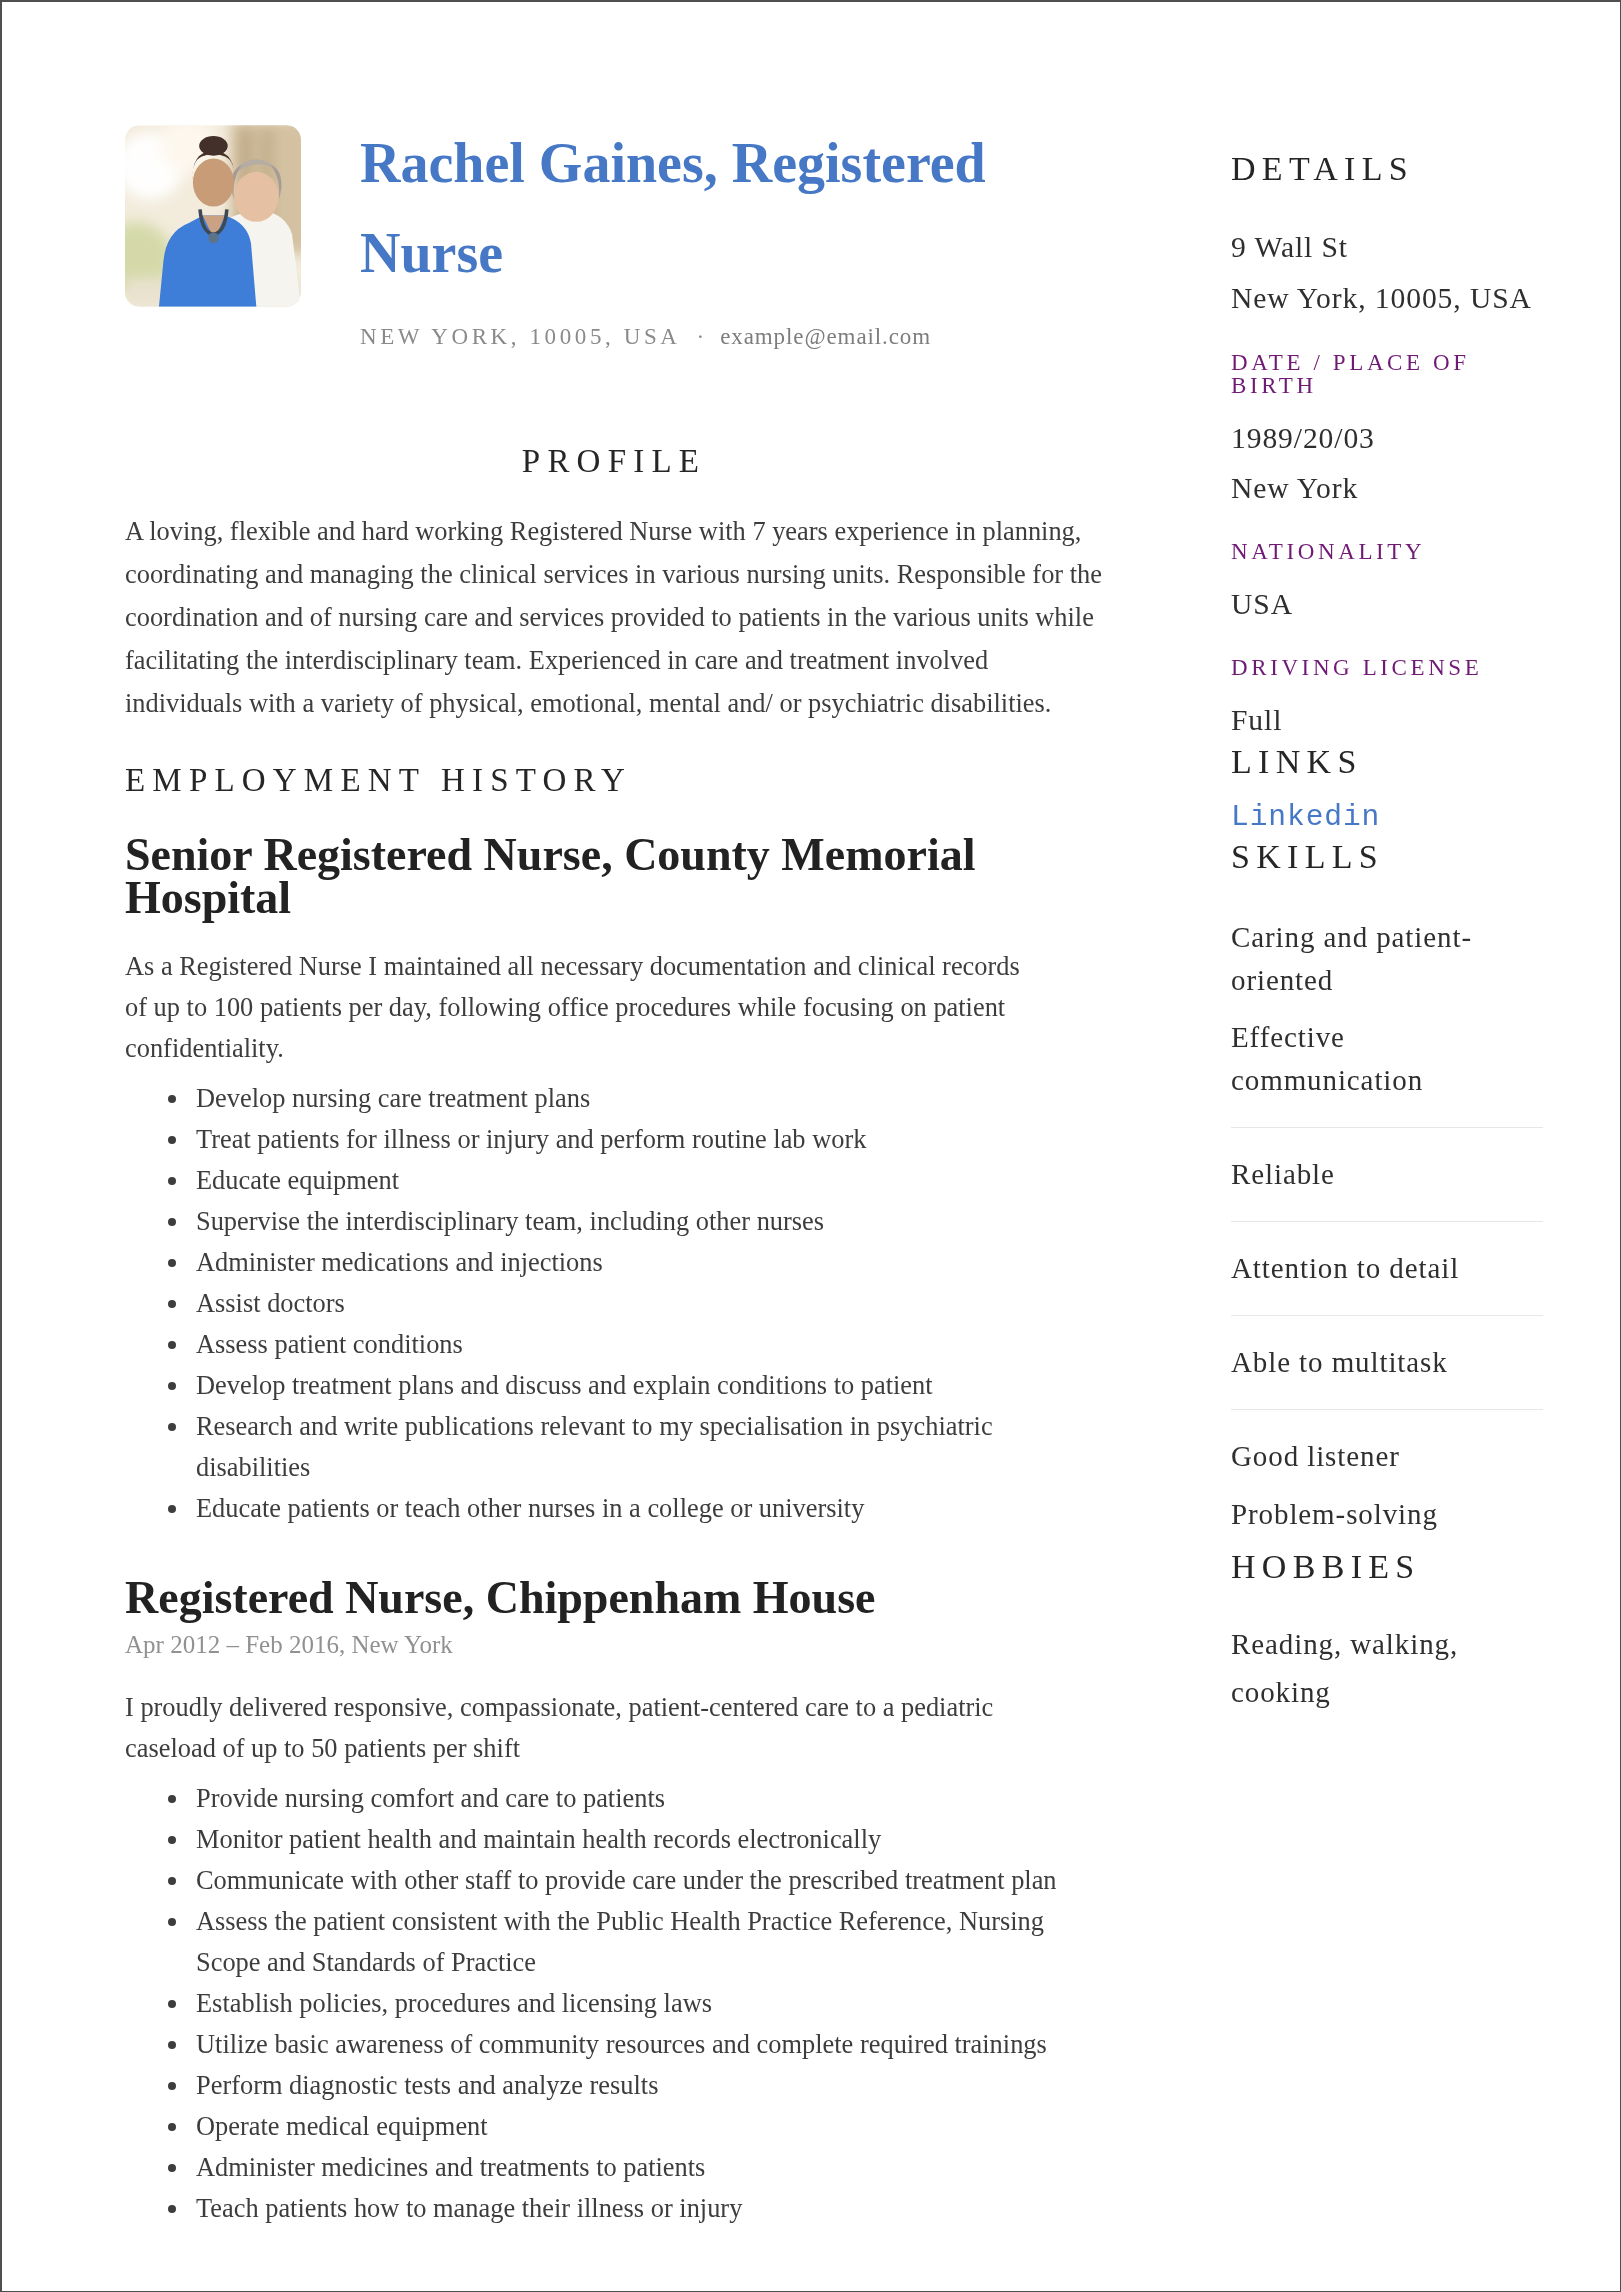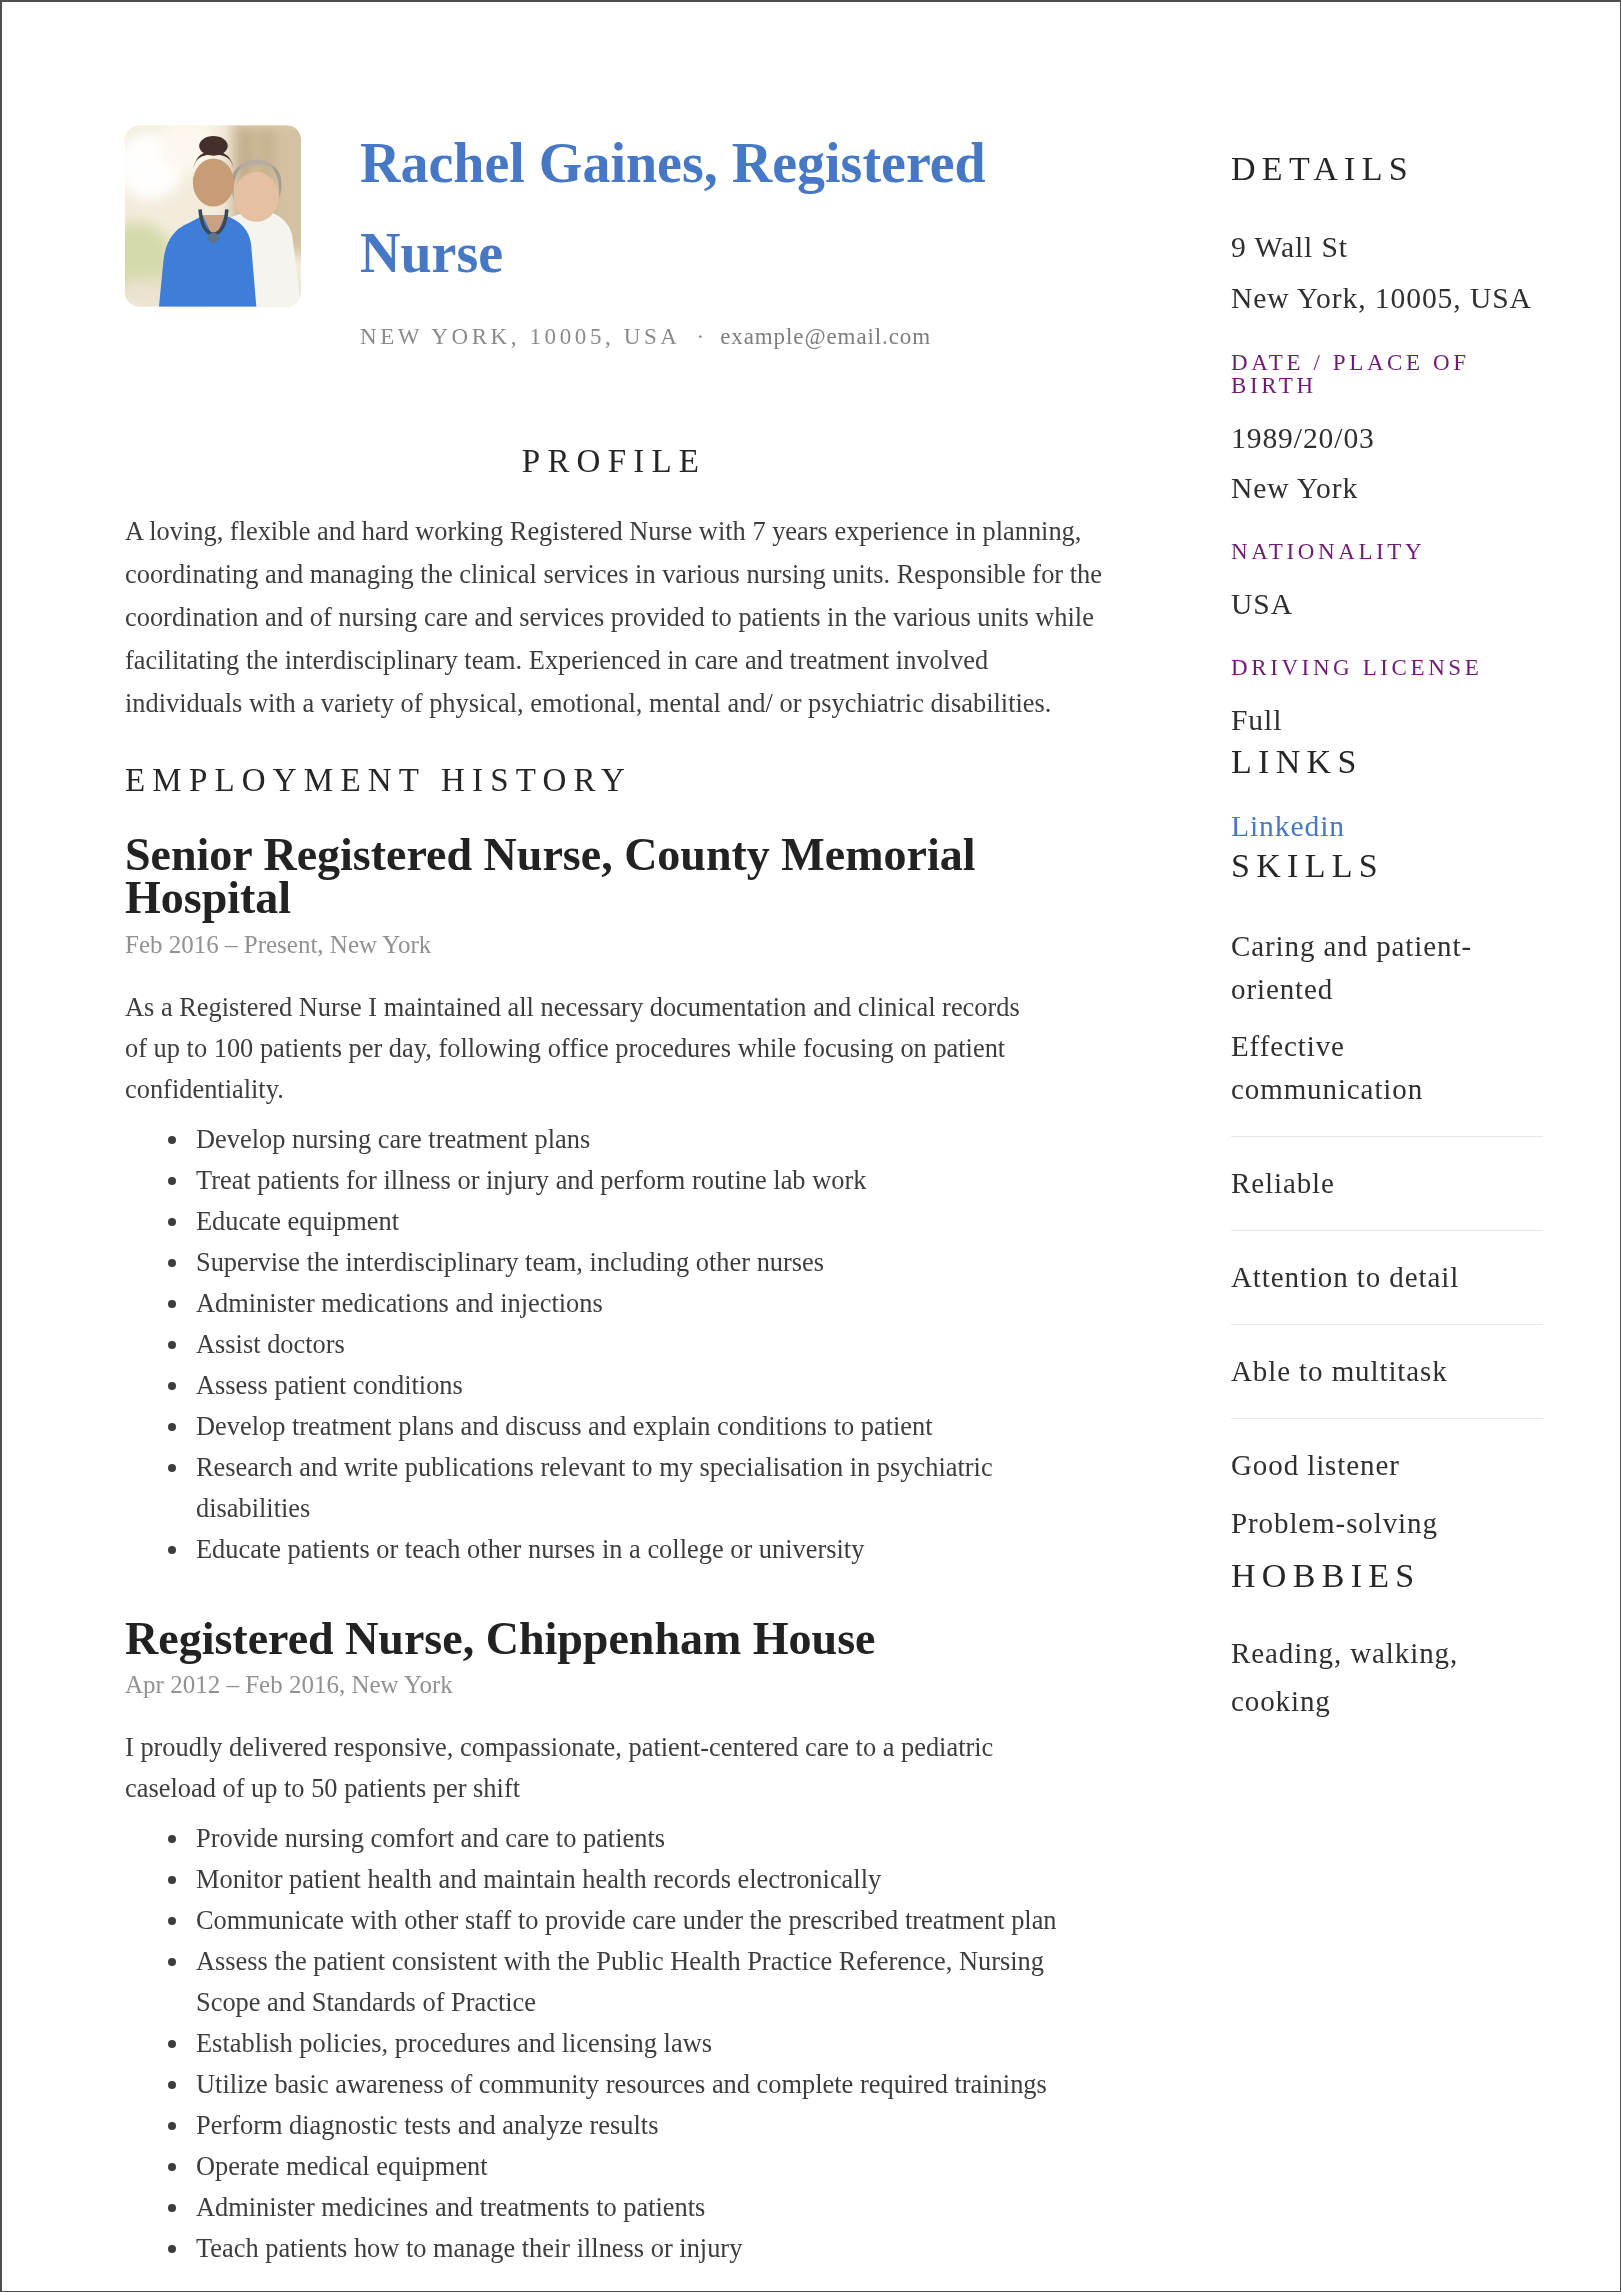--- a/index.html
+++ b/index.html
@@ -58,21 +58,21 @@
   }
   .job2{margin-top:47px;}
 
   
   .right h2.sec{letter-spacing:6.3px;font-size:34px;}
   .right .details-h{margin-top:150px;}
   .addr{margin-top:36px;font-size:29.6px;line-height:51px;color:#2f2f2f;letter-spacing:0.9px;}
   .sublabel{margin-top:27px;font-size:23px;letter-spacing:3.6px;color:#701a75;line-height:23px;}
   .value-block{margin-top:16px;font-size:29.6px;line-height:50px;color:#2f2f2f;letter-spacing:0.9px;}
   .links-h{margin-top:56px;}
-  .link-item{margin-top:25px;font-size:29.6px;line-height:45px;letter-spacing:0.9px;}
+  .link-item{margin-top:16px;font-size:29.6px;line-height:45px;letter-spacing:0.9px;font-family:Liberation Mono, monospace;}
   .link-item a{color:var(--accent,#4678c6);text-decoration:none;}
   .skills-h{margin-top:51px;}
   .skills-list{margin-top:42px;}
   .skill{font-size:29px;line-height:43px;color:#2f2f2f;letter-spacing:0.9px;margin-bottom:14.3px;}
   .skill.divided{padding-bottom:25px;border-bottom:1.8px solid #e7e7e7;margin-bottom:25px;}
   .hobbies-h{margin-top:47px;}
   .hobbies-text{margin-top:36px;font-size:29px;line-height:48px;color:#2f2f2f;letter-spacing:0.9px;}
 </style>
 </head>
 <body>
@@ -133,21 +133,20 @@
         </div>
       </header>
 
       <h2 class="sec profile-h">PROFILE</h2>
       <p class="body">A loving, flexible and hard working Registered Nurse with 7 years experience in planning, coordinating and managing the clinical services in various nursing units. Responsible for the coordination and of nursing care and services provided to patients in the various units while facilitating the interdisciplinary team. Experienced in care and treatment involved individuals with a variety of physical, emotional, mental and/ or psychiatric disabilities.</p>
 
       <h2 class="sec employment-h">EMPLOYMENT HISTORY</h2>
 
       <section class="job job1">
         <h3 class="job-title">Senior Registered Nurse, County Memorial Hospital</h3>
-        <div class="job-date">Feb 2016 – Present, New York</div>
         <p class="job-summary">As a Registered Nurse I maintained all necessary documentation and clinical records of up to 100 patients per day, following office procedures while focusing on patient confidentiality.</p>
         <ul class="duties">
           <li>Develop nursing care treatment plans</li>
           <li>Treat patients for illness or injury and perform routine lab work</li>
           <li>Educate equipment</li>
           <li>Supervise the interdisciplinary team, including other nurses</li>
           <li>Administer medications and injections</li>
           <li>Assist doctors</li>
           <li>Assess patient conditions</li>
           <li>Develop treatment plans and discuss and explain conditions to patient</li>

